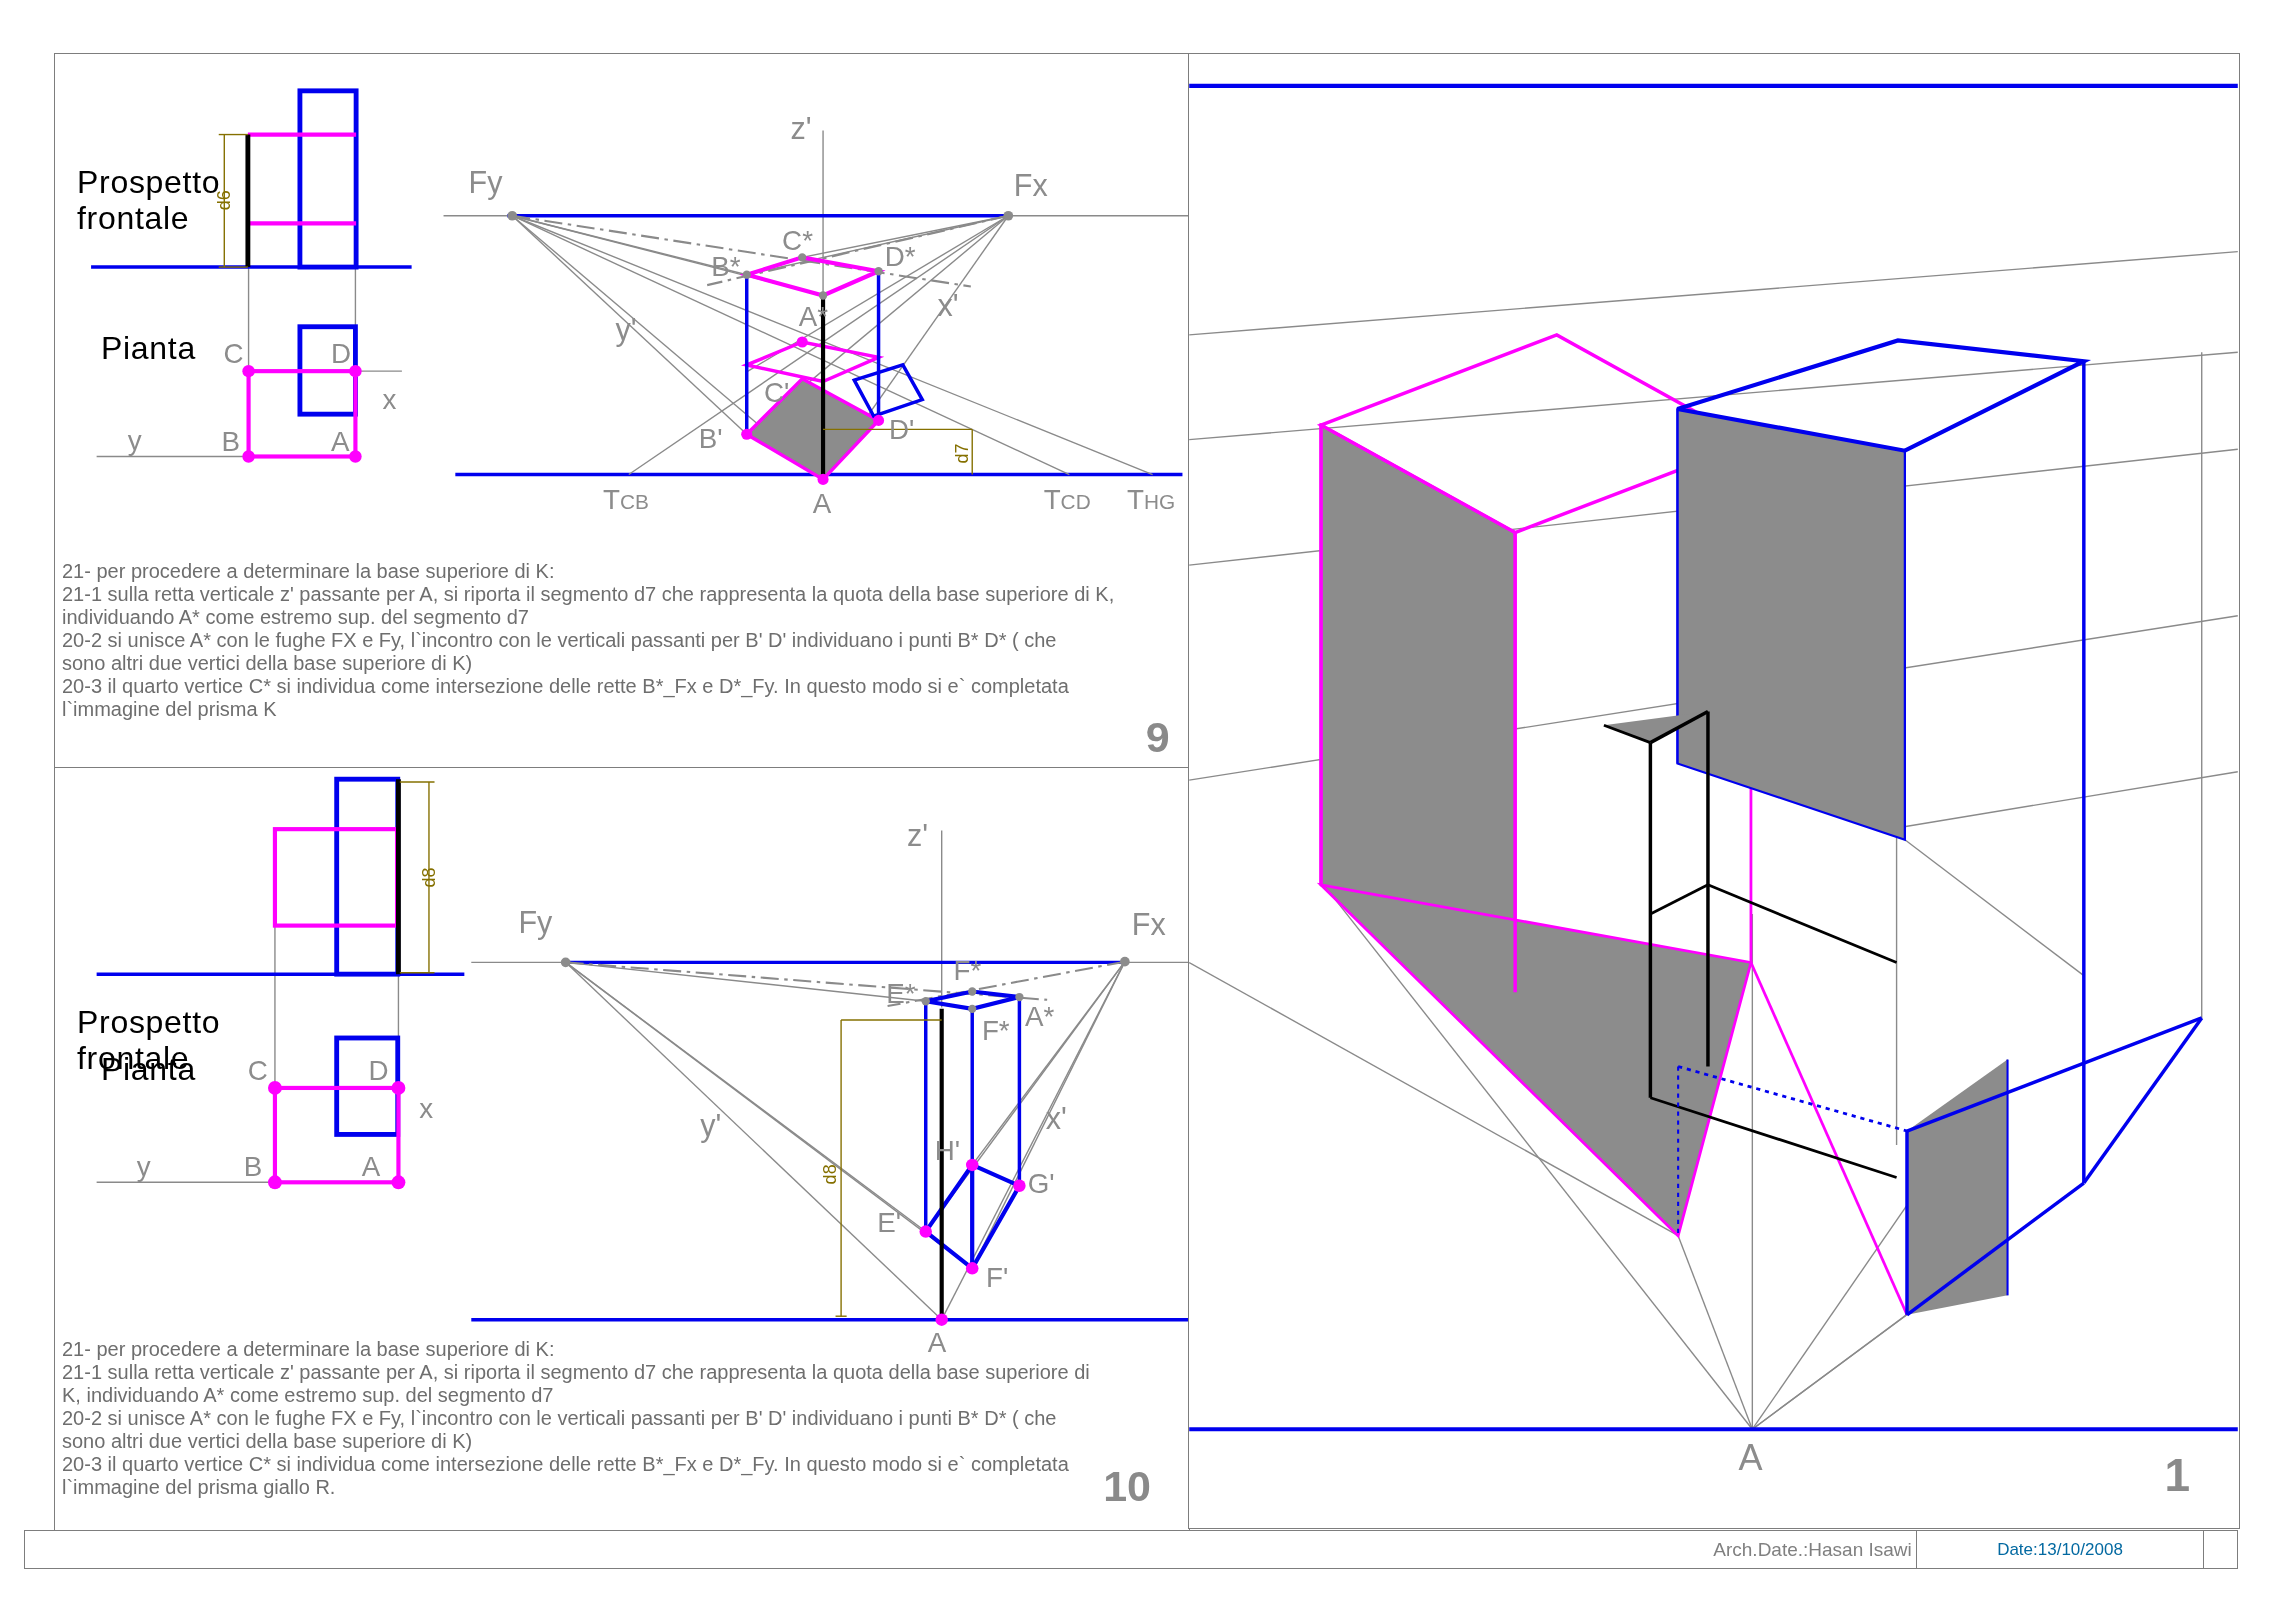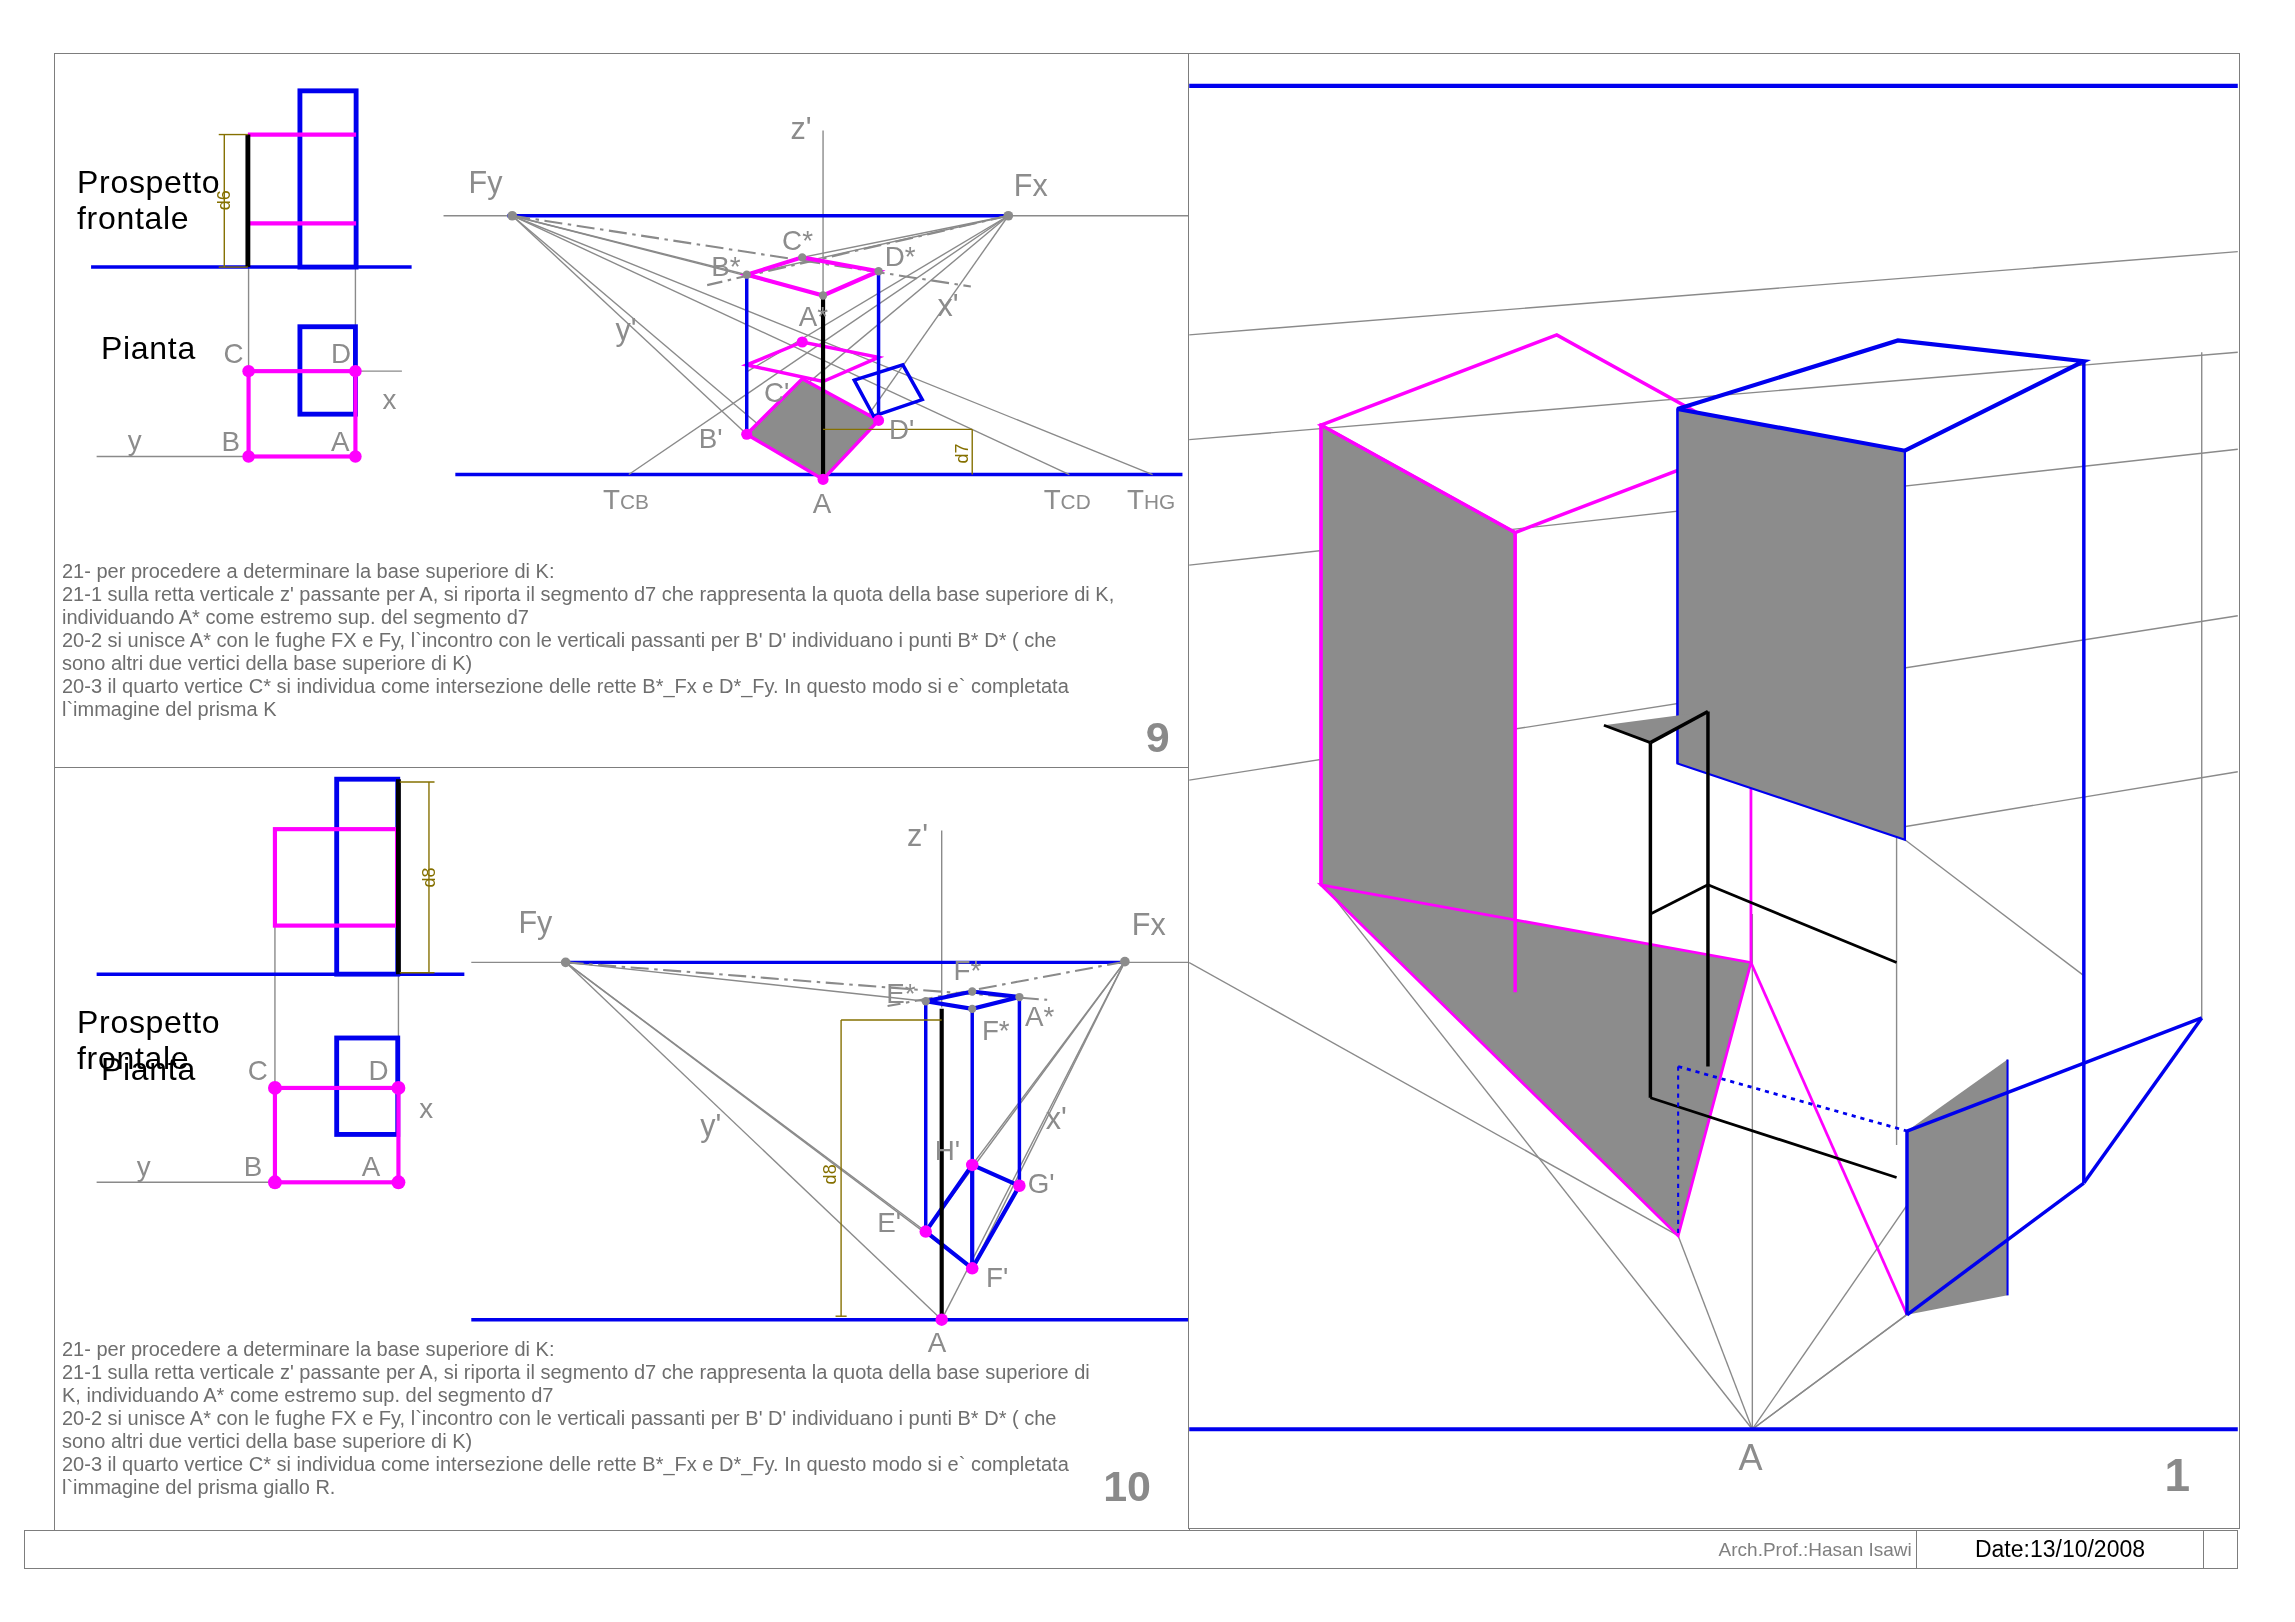--- a/index.html
+++ b/index.html
@@ -14,21 +14,21 @@
   .cap-line{white-space:pre;}
   .panel-num{position:absolute;color:#8a8a8a;font-size:43px;font-weight:bold;}
   
   #footer{position:absolute;left:24px;top:1530px;width:2214px;height:39px;border:1.4px solid #7d7d7d;box-sizing:border-box;display:flex;}
   .fcell{position:relative;height:100%;box-sizing:border-box;}
   #fcell-title{width:1892px;border-right:1.4px solid #7d7d7d;}
   #fcell-date{width:287px;border-right:1.4px solid #7d7d7d;display:flex;align-items:center;justify-content:center;}
   #fcell-end{flex:1;}
   #footer-title{position:absolute;left:697px;top:50%;transform:translateY(-50%);color:#808080;font-size:19px;white-space:nowrap;}
   #footer-author{position:absolute;right:4.2px;top:50%;transform:translateY(-50%);color:#808080;font-size:19px;white-space:nowrap;}
-  #footer-date{color:#000000;font-size:23px;white-space:nowrap;}
+  #footer-date{color:#0369a1;font-size:17px;white-space:nowrap;}
   text{font-family:"Liberation Sans",sans-serif;fill:#8c8c8c;}
   .lbl{font-size:40px;}
   .lbl-big{font-size:44px;}
   .dim{font-size:26px;fill:#857000;}
 </style>
 </head>
 <body>
 
 <div id="page">
 
@@ -344,21 +344,21 @@
       </g>
 
       <line x1="0" y1="1983" x2="1512" y2="1983" stroke="#0000ee" stroke-width="6"></line>
       <text x="792" y="2042" font-size="52" fill="#8c8c8c">A</text>
     </svg>
     <div class="panel-num" style="right:49px;bottom:26px;font-size:46px;">1</div>
   </div>
 
   <div id="footer">
     <div id="fcell-title" class="fcell">
-      <span id="footer-author">Arch.Prof.:Hasan Isawi</span>
+      <span id="footer-author">Arch.Date.:Hasan Isawi</span>
     </div>
     <div id="fcell-date" class="fcell">
       <span id="footer-date">Date:13/10/2008</span>
     </div>
     <div id="fcell-end" class="fcell"></div>
   </div>
 
 </div>
 
 

